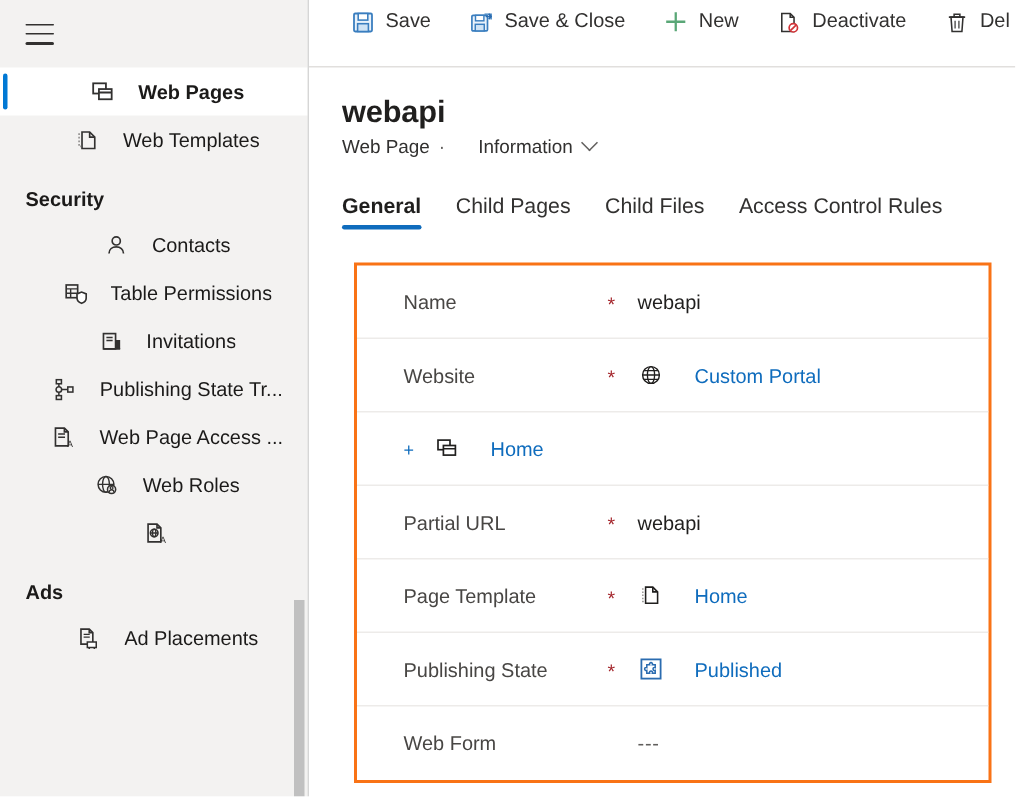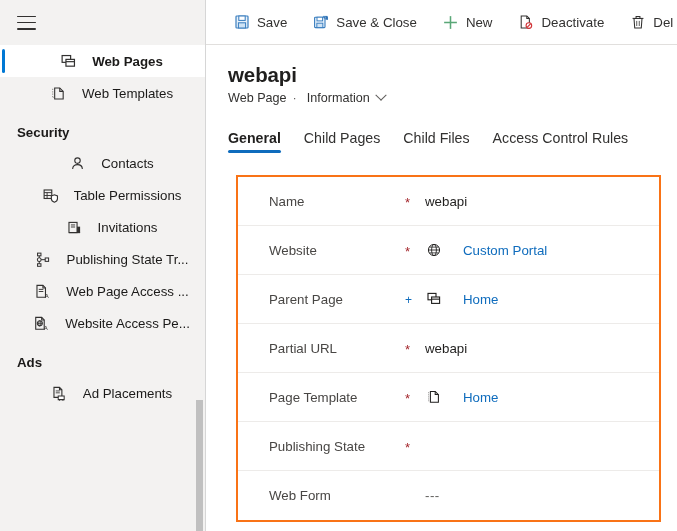--- a/index.html
+++ b/index.html
@@ -133,21 +133,20 @@
     height: 45px;
     display: flex;
     align-items: center;
     border-bottom: 1px solid #e1dfdd;
     padding-left: 18px;
     background: #ffffff;
     white-space: nowrap;
   }
   .tb-btn {
     display: flex;
-    align-items: center;
     height: 32px;
     padding: 0 9px;
     margin-right: 7px;
     cursor: pointer;
     font-size: 13.3px;
     color: #323130;
     flex: 0 0 auto;
   }
   .tb-btn .tb-ico {
     width: 17px; height: 17px;
@@ -171,21 +170,21 @@
     align-items: center;
     margin-top: 3px;
     font-size: 12.6px;
     color: #323130;
   }
   .sub-entity { font-weight: 400; }
   .sub-dot { margin: 0 6px 0 6px; color: #605e5c; }
   .sub-form {
     display: flex; align-items: center;
     cursor: pointer;
-    margin-left: 4px;
+    margin-left: 16px;
     justify-content: flex-end;
   }
   .chev {
     display: inline-block;
     width: 8px; height: 8px;
     margin-left: 7px;
     border-right: 1.3px solid #605e5c;
     border-bottom: 1.3px solid #605e5c;
     transform: rotate(45deg) translate(-2px,-2px);
   }
@@ -375,33 +374,45 @@
             <path d="M3.5 2.8 h7 l3 3 v11 h-10 z" fill="none" stroke="#323130" stroke-width="1.3"></path>
             <path d="M10.5 2.8 v3 h3" fill="none" stroke="#323130" stroke-width="1.3"></path>
             <line x1="5.6" y1="7.5" x2="11" y2="7.5" stroke="#323130" stroke-width="1.1"></line>
             <line x1="5.6" y1="10" x2="11" y2="10" stroke="#323130" stroke-width="1.1"></line>
             <text x="12.6" y="17.6" font-size="7" font-family="Liberation Sans, sans-serif" fill="#323130">A</text>
           </svg>
         </span>
         <span class="lbl">Web Page Access ...</span>
       </div>
 
+      <div class="nav-item">
+        <span class="ico">
+          <svg width="17" height="17" viewBox="0 0 20 20">
+            <circle cx="9" cy="9.3" r="6.2" fill="none" stroke="#323130" stroke-width="1.2"></circle>
+            <ellipse cx="9" cy="9.3" rx="2.7" ry="6.2" fill="none" stroke="#323130" stroke-width="1.1"></ellipse>
+            <line x1="2.8" y1="9.3" x2="15.2" y2="9.3" stroke="#323130" stroke-width="1.1"></line>
+            <circle cx="13.4" cy="13.3" r="3.2" fill="#f3f2f1" stroke="#323130" stroke-width="1.2"></circle>
+            <circle cx="13.4" cy="12.2" r="1.1" fill="none" stroke="#323130" stroke-width="1"></circle>
+            <path d="M11.5 15.6 c0-1.3 0.9-1.9 1.9-1.9 s1.9 0.6 1.9 1.9" fill="none" stroke="#323130" stroke-width="1"></path>
+          </svg>
+        </span>
+        <span class="lbl">Web Roles</span>
+      </div>
 
       <div class="nav-item">
         <span class="ico">
           <svg width="17" height="17" viewBox="0 0 20 20">
             <path d="M3.2 2.8 h7 l3 3 v11 h-10 z" fill="none" stroke="#323130" stroke-width="1.3"></path>
             <path d="M10.2 2.8 v3 h3" fill="none" stroke="#323130" stroke-width="1.3"></path>
             <circle cx="8" cy="9.8" r="3" fill="none" stroke="#323130" stroke-width="1.2"></circle>
             <line x1="5" y1="9.8" x2="11" y2="9.8" stroke="#323130" stroke-width="1"></line>
             <ellipse cx="8" cy="9.8" rx="1.3" ry="3" fill="none" stroke="#323130" stroke-width="1"></ellipse>
             <text x="12.6" y="17.8" font-size="7" font-family="Liberation Sans, sans-serif" fill="#323130">A</text>
           </svg>
         </span>
-        <span class="lbl">Website Access Pe...</span>
       </div>
 
       <div class="nav-group">
         <span>Ads</span>
       </div>
 
       <div class="nav-item">
         <span class="ico">
           <svg width="17" height="17" viewBox="0 0 20 20">
             <path d="M3.5 2.8 h6.5 l2.8 2.8 v9 h-9.3 z" fill="none" stroke="#323130" stroke-width="1.3"></path>
@@ -526,21 +537,20 @@
             <line x1="3" y1="10" x2="17" y2="10" stroke="#201f1e" stroke-width="1.1"></line>
             <line x1="4.3" y1="6.4" x2="15.7" y2="6.4" stroke="#201f1e" stroke-width="1"></line>
             <line x1="4.3" y1="13.6" x2="15.7" y2="13.6" stroke="#201f1e" stroke-width="1"></line>
           </svg>
         </span>
         <span>Custom Portal</span>
       </div>
     </div>
 
     <div class="f-row">
-      <div class="f-label">Parent Page</div>
       <div class="f-req plus">+</div>
       <div class="f-val link">
         <span class="vico">
           <svg width="16" height="16" viewBox="0 0 20 20">
             <rect x="2.5" y="3" width="10" height="8" fill="none" stroke="#201f1e" stroke-width="1.4"></rect>
             <rect x="7" y="7.5" width="10" height="8" fill="#fff" stroke="#201f1e" stroke-width="1.4"></rect>
             <line x1="7" y1="10.2" x2="17" y2="10.2" stroke="#201f1e" stroke-width="1.4"></line>
           </svg>
         </span>
         <span>Home</span>
@@ -566,20 +576,29 @@
             <path d="M3.2 4 v11 h1.7" fill="none" stroke="#8a8886" stroke-width="1.1" stroke-dasharray="1.3 1.3"></path>
           </svg>
         </span>
         <span>Home</span>
       </div>
     </div>
 
     <div class="f-row">
       <div class="f-label">Publishing State</div>
       <div class="f-req">*</div>
+      <div class="f-val link">
+        <span class="vico">
+          <svg width="16" height="16" viewBox="0 0 20 20">
+            <rect x="2" y="2" width="16" height="16" fill="none" stroke="#2b6cb0" stroke-width="1.5"></rect>
+            <path d="M6.5 6.5 h2.3 a1.3 1.3 0 1 1 2.4 0 h2.3 v2.3 a1.3 1.3 0 1 0 0 2.4 v2.3 h-2.3 a1.3 1.3 0 1 0 -2.4 0 h-2.3 v-2.3 a1.3 1.3 0 1 1 0 -2.4 z" fill="none" stroke="#2b6cb0" stroke-width="1.3"></path>
+          </svg>
+        </span>
+        <span>Published</span>
+      </div>
     </div>
 
     <div class="f-row">
       <div class="f-label">Web Form</div>
       <div class="f-req"></div>
       <div class="f-val muted">
         <span>---</span>
       </div>
     </div>
   </div>

